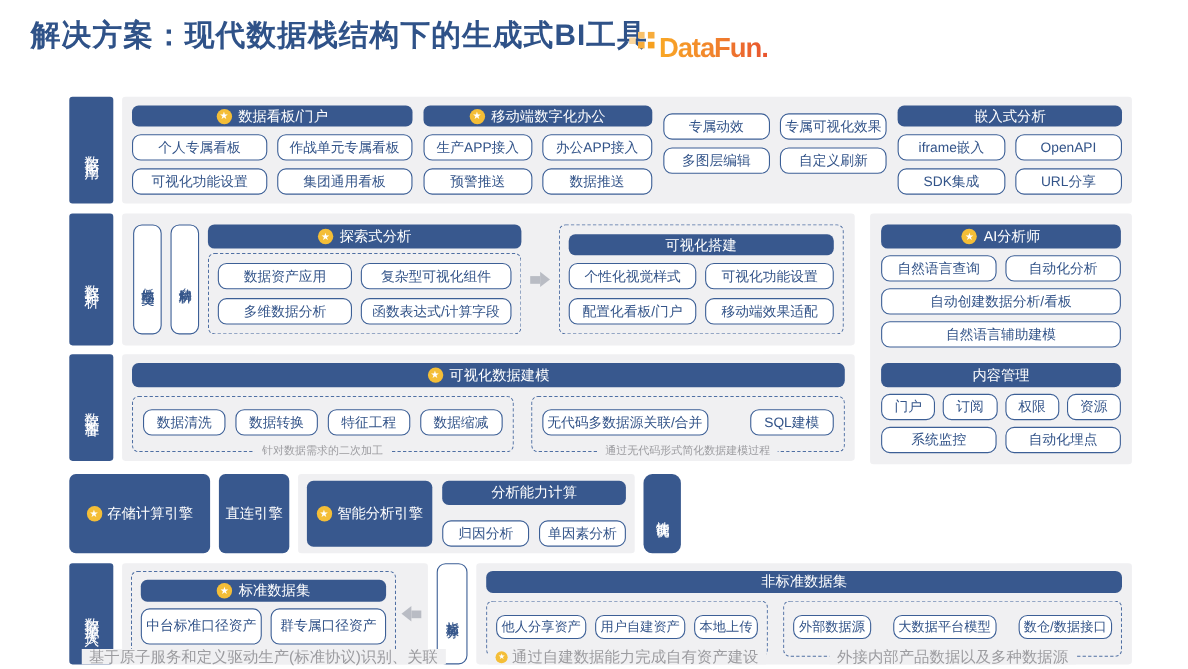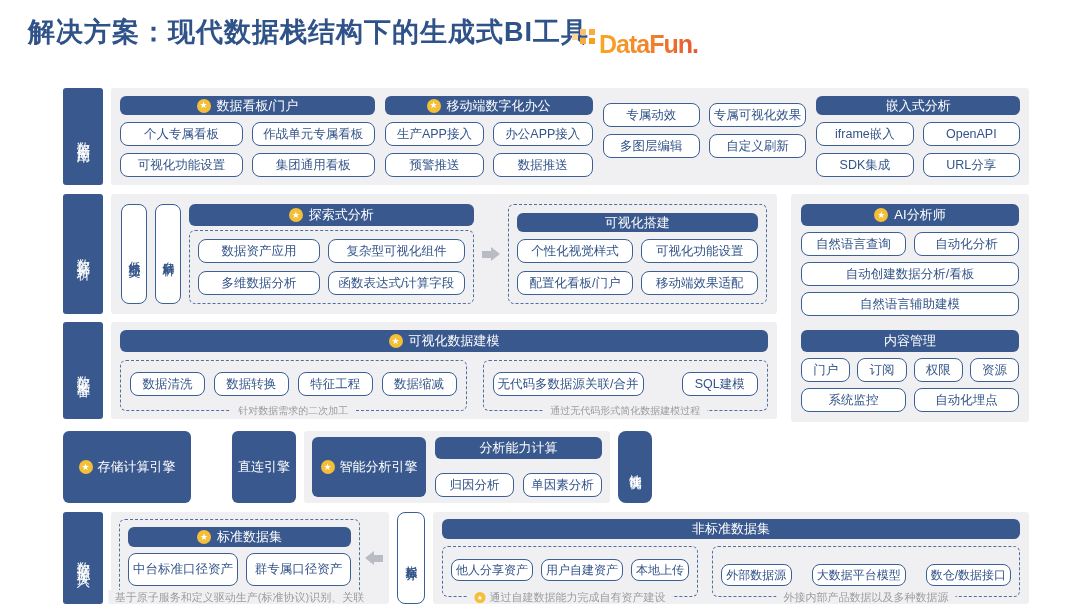--- a/index.html
+++ b/index.html
@@ -81,39 +81,39 @@
   .rp-row4{display:grid;grid-template-columns:0.8fr 0.8fr 0.8fr 0.8fr;gap:7px;}
   .rp-gap{height:2px;}
 
   
   .row4{height:72px;}
   .dark-storage{flex:0 0 128px;}
   .p4a{flex:1;display:flex;gap:12px;padding:6px 9px;box-sizing:border-box;}
   .p4a .grp4{flex:1;display:flex;flex-direction:column;justify-content:space-between;}
   .grp4 .r{display:flex;gap:9px;}
   .grp4 .r .item{flex:1;}
-  .dark-direct{flex:0 0 64px;margin-left:33px;}
+  .dark-direct{flex:0 0 64px;}
   .p4b{flex:0 0 306px;display:flex;gap:9px;padding:6px 8px;box-sizing:border-box;}
   .dark-smart{flex:0 0 114px;}
   .p4b .grp4{flex:1;display:flex;flex-direction:column;justify-content:space-between;}
   .dark-perf{flex:0 0 34px;writing-mode:vertical-rl;text-orientation:upright;font-size:12px;letter-spacing:1px;border-radius:8px;}
 
   
   .row5{height:92px;}
   .p5a{flex:0 0 278px;display:flex;gap:5px;padding:7px 6px 7px 8px;box-sizing:border-box;}
   .box-std{flex:1;display:flex;flex-direction:column;gap:6px;padding:7px 8px 10px;}
   .box-std .r{display:flex;gap:8px;flex:1;}
   .box-std .r .item{flex:1;height:auto;min-height:22px;text-align:center;}
   .vtab-ind{width:28px;flex:0 0 28px;}
   .p5b{flex:1;display:flex;flex-direction:column;gap:7px;padding:7px 9px;box-sizing:border-box;}
   .p5b-boxes{display:flex;gap:14px;flex:1;}
   .box-own{flex:1;display:flex;gap:8px;padding:7px 8px 10px;align-items:center;}
-  .box-ext{flex:1.22;display:flex;gap:20px;padding:7px 8px 10px;align-items:flex-end;}
+  .box-ext{flex:1.22;display:flex;gap:20px;padding:7px 8px 10px;align-items:center;}
   .box-own .item,.box-ext .item{flex:1;height:22px;font-size:12px;}
-  .cap-sm{font-size:11px;}
+  .cap-sm{font-size:14px;}
 </style>
 </head>
 <body>
 
 <div class="page">
 
   <div class="header">
     <div class="title">解决方案：现代数据栈结构下的生成式BI工具</div>
     <div class="logo">
       <span class="logo-mosaic"></span>

